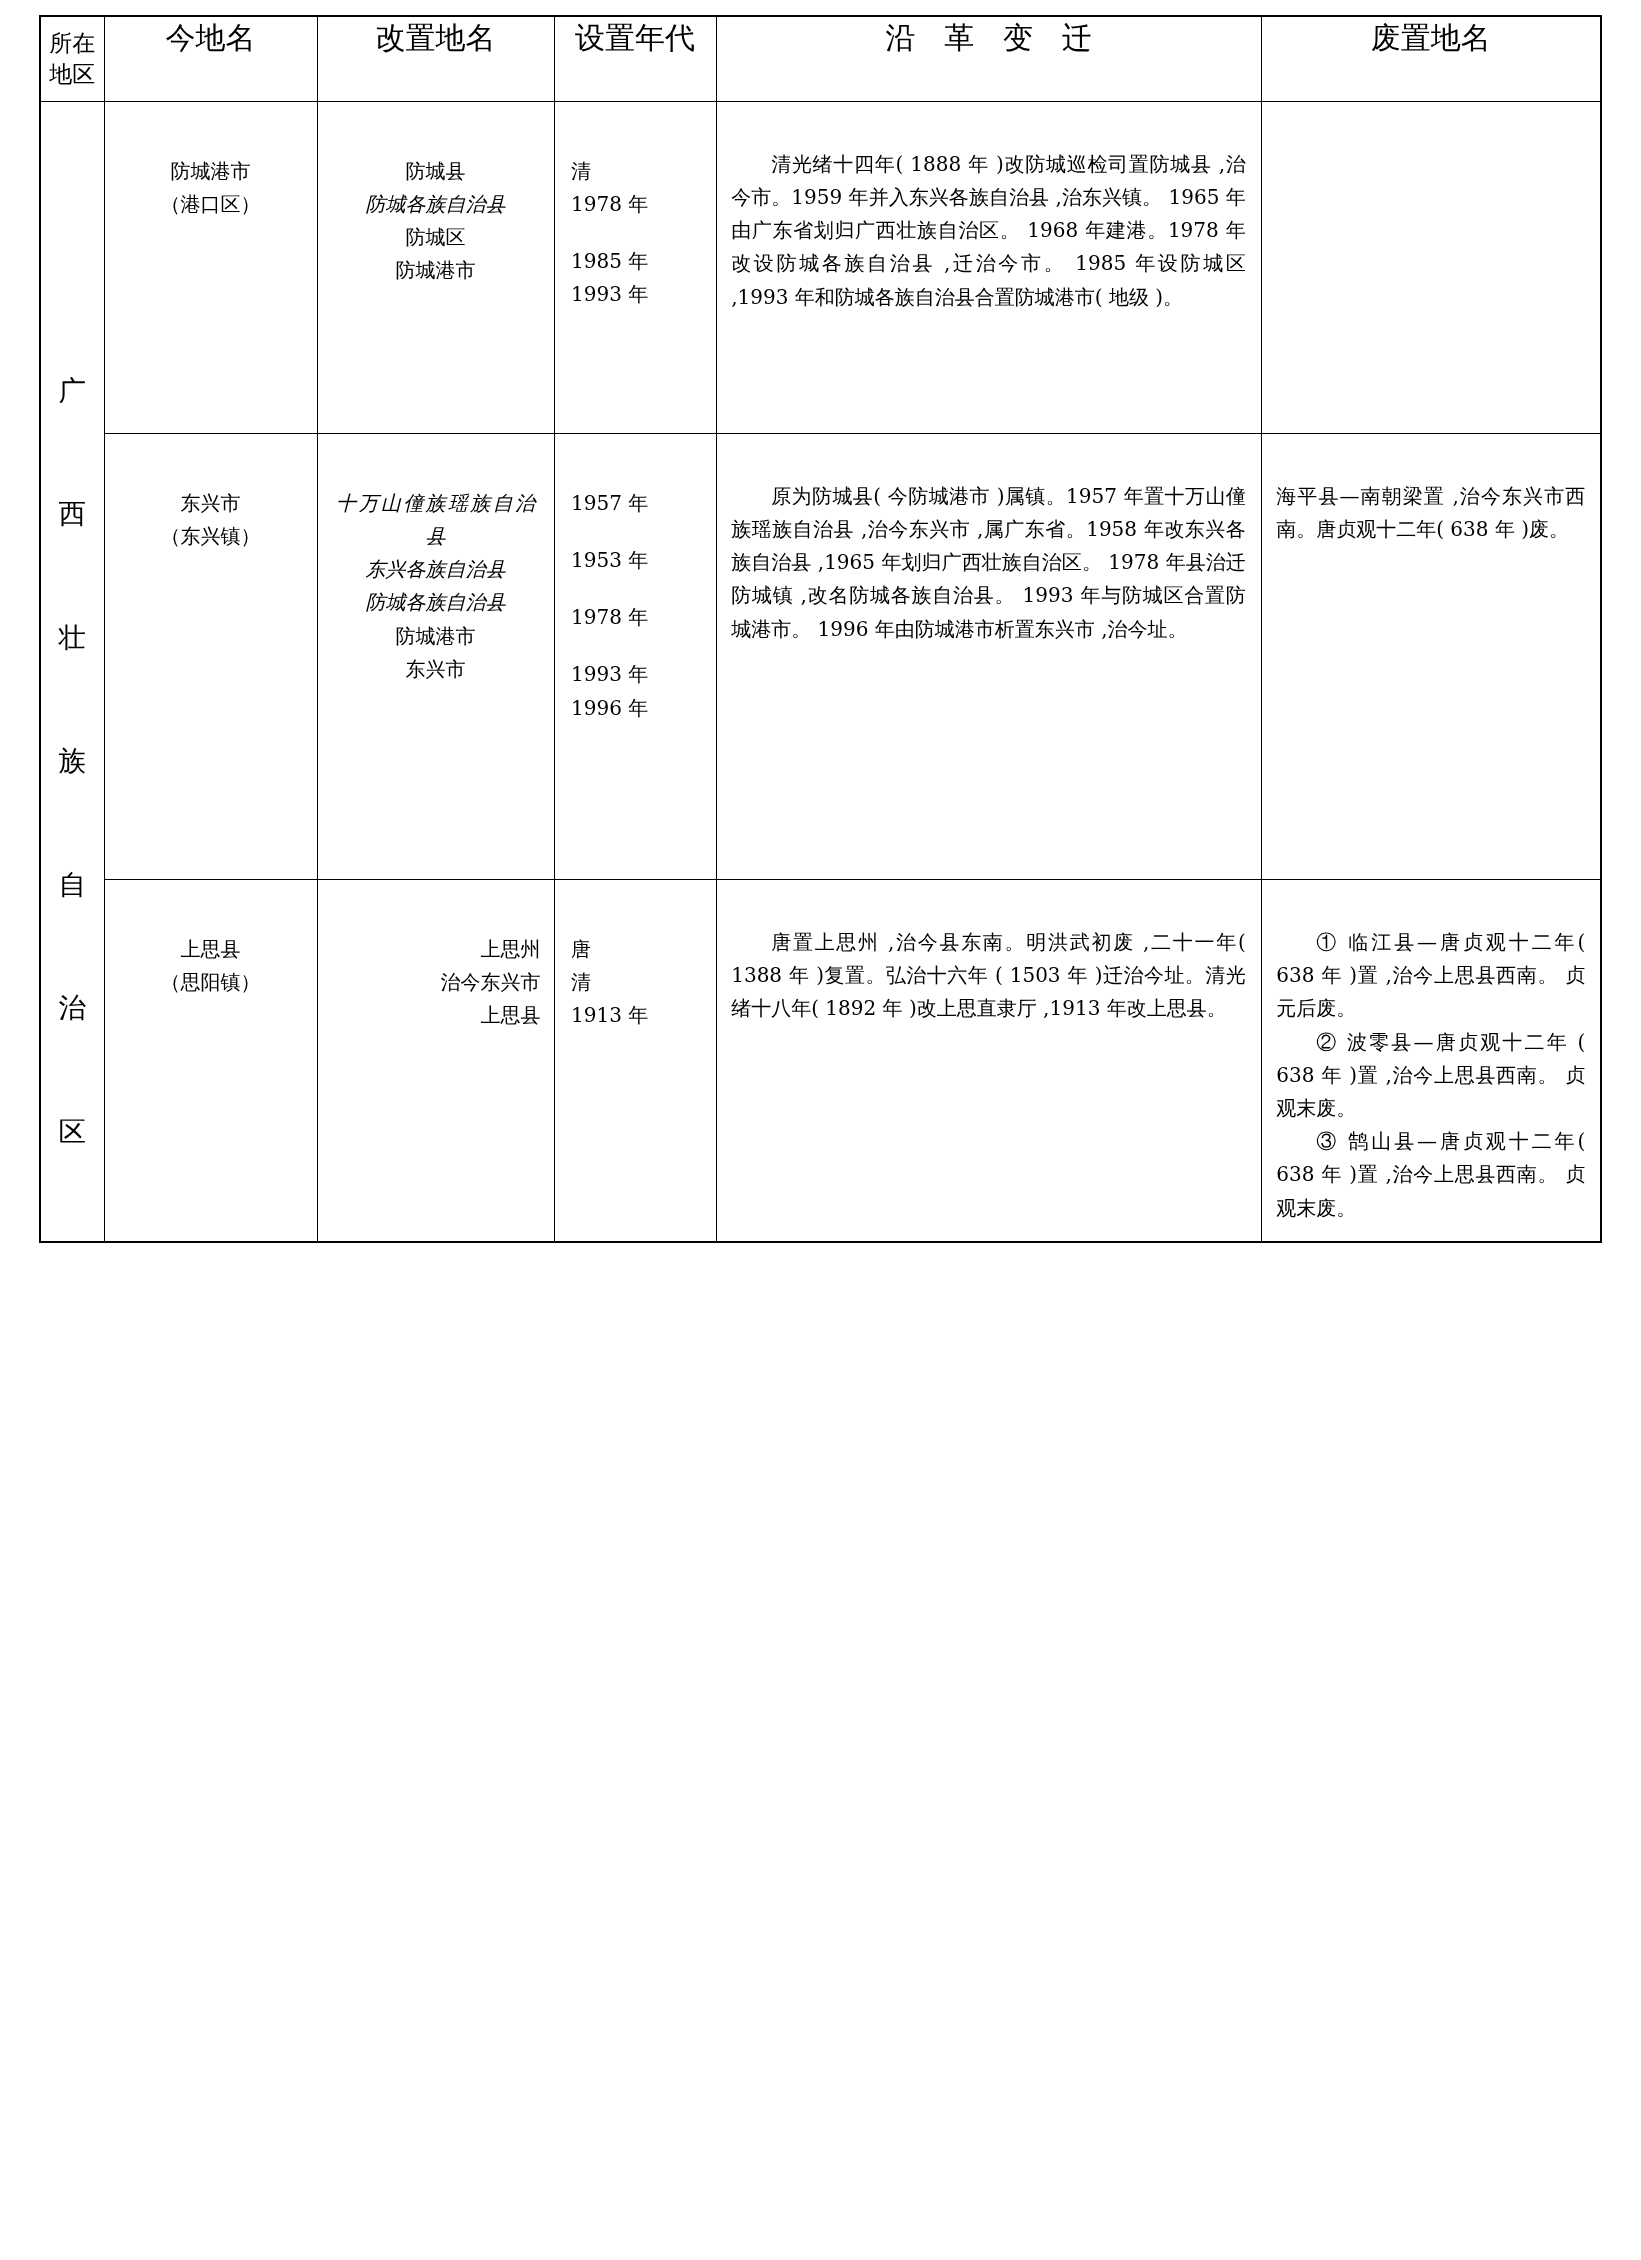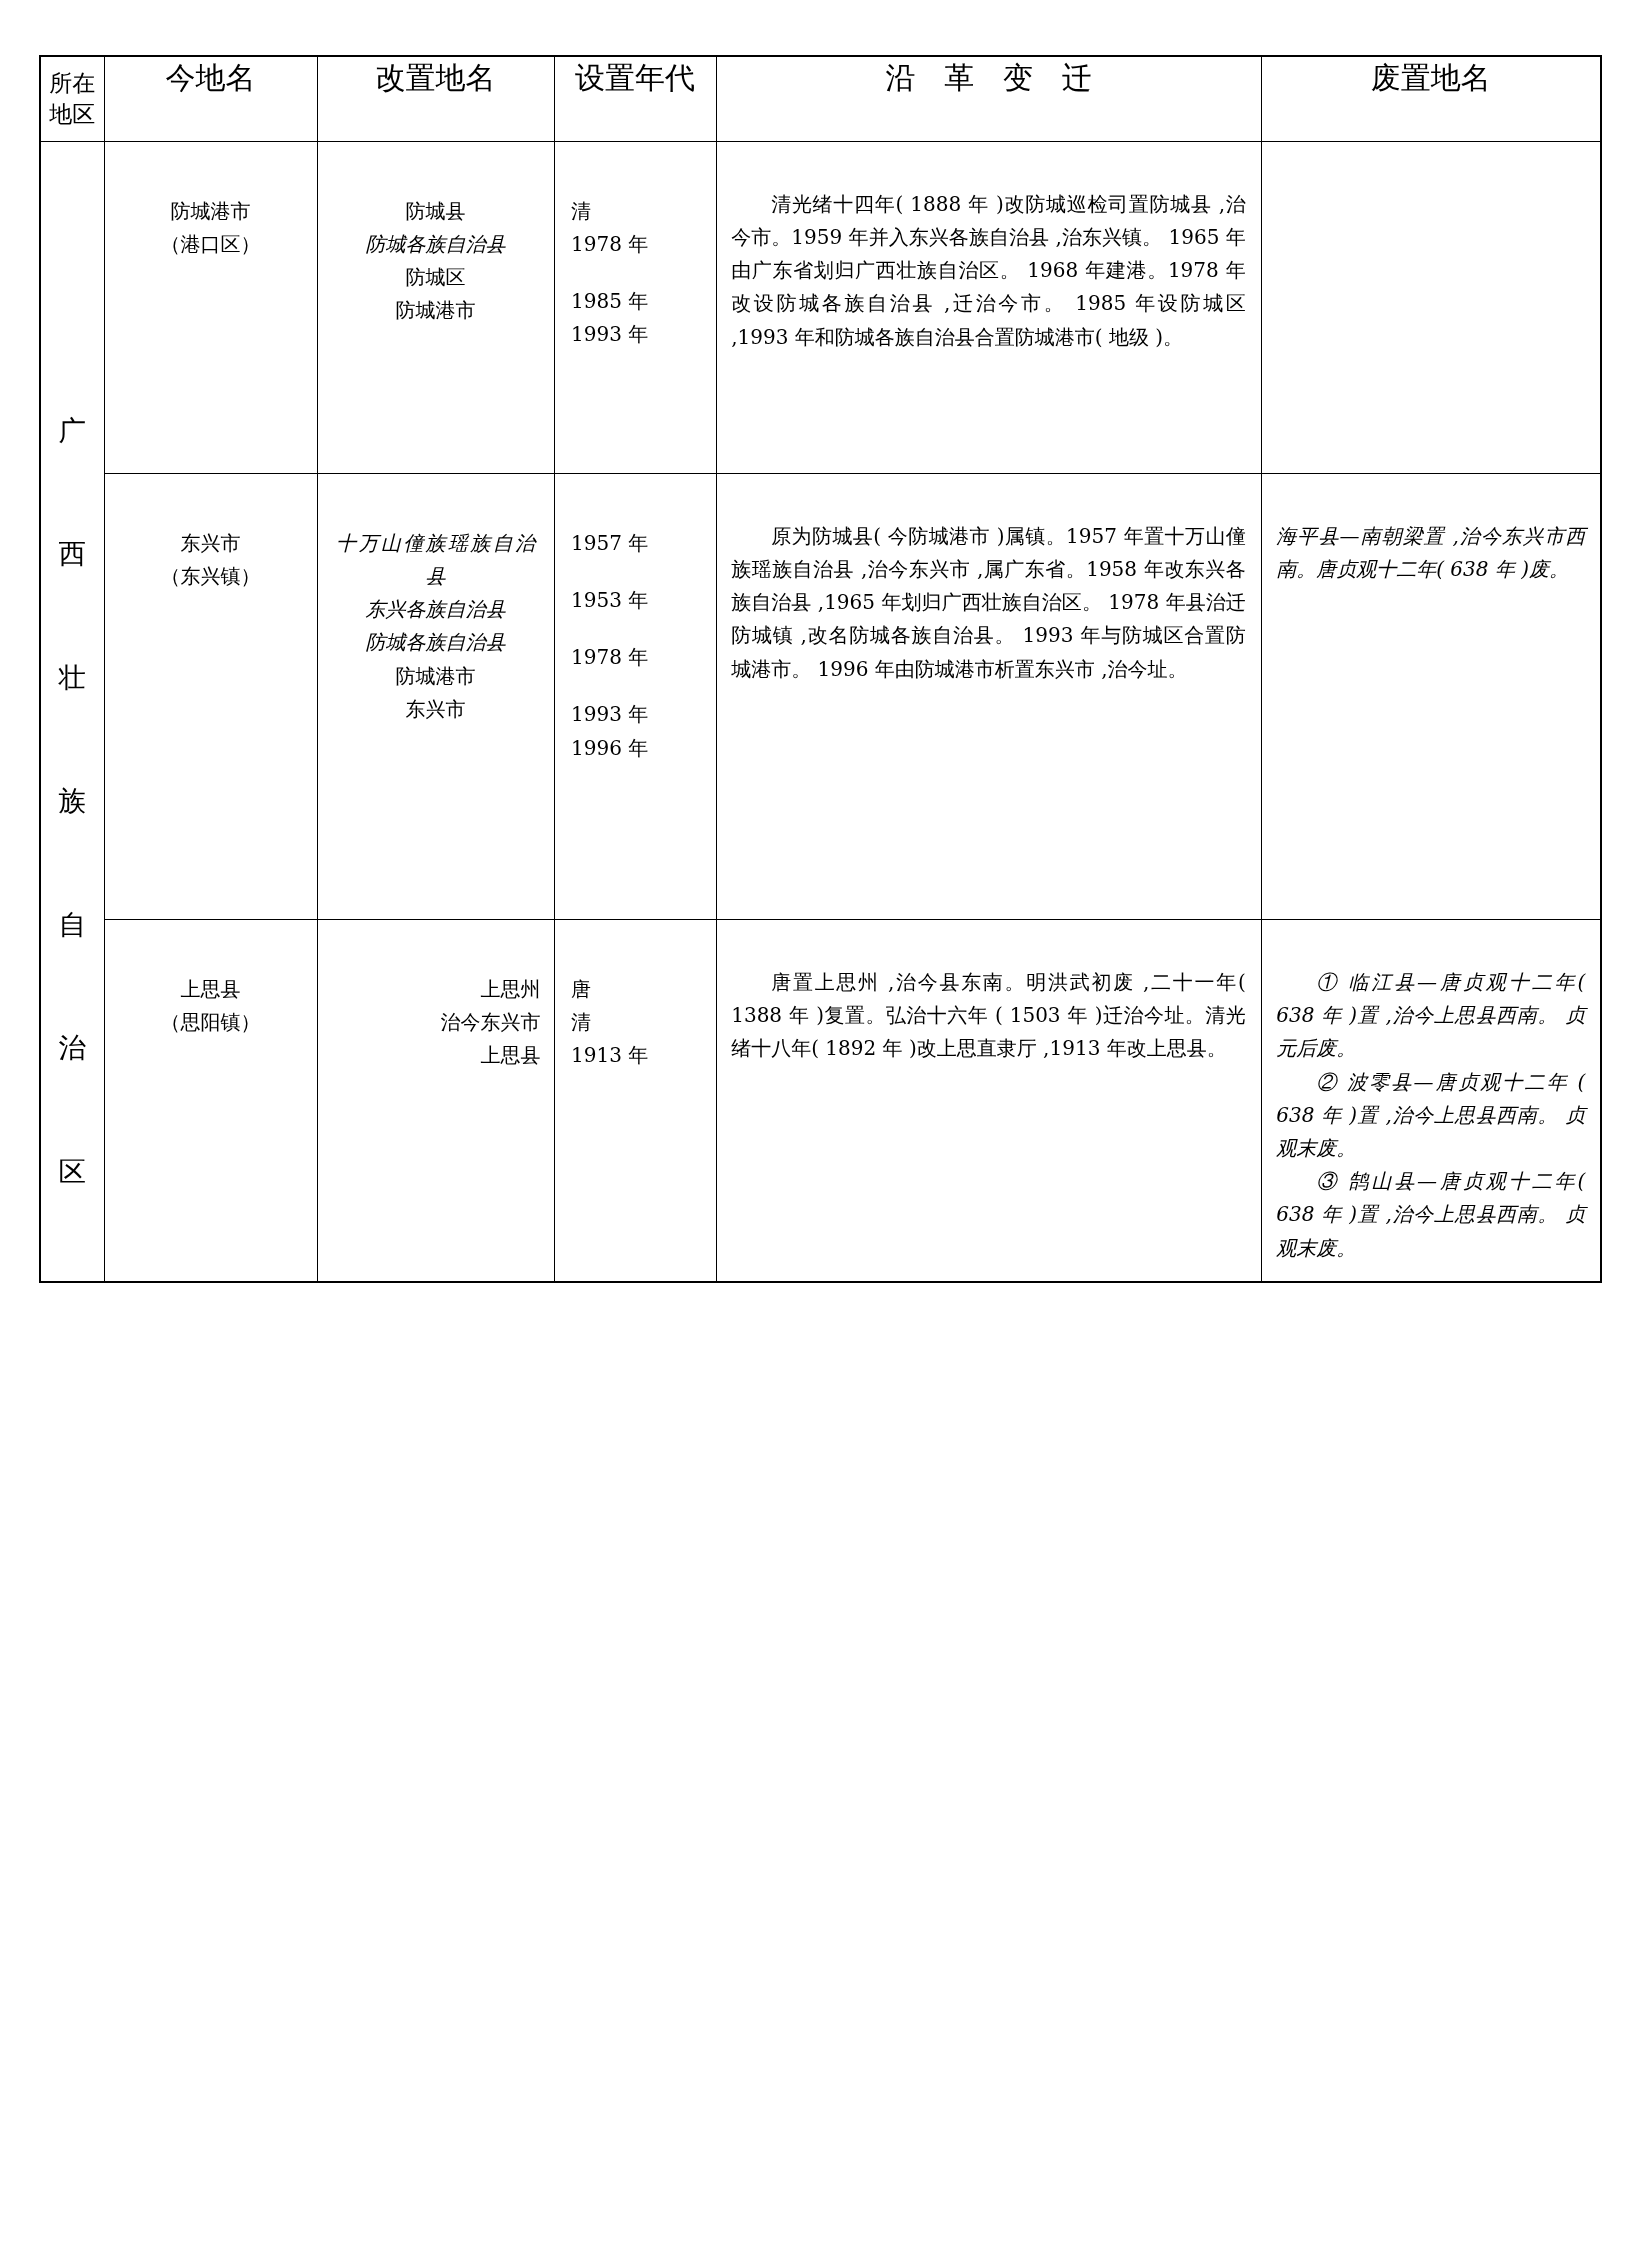--- a/index.html
+++ b/index.html
@@ -12,21 +12,20 @@
     height: 2261px;
     font-family: "Liberation Serif", "DejaVu Serif", serif;
     color: #000000;
   }
   .page {
     position: relative;
     width: 1642px;
     height: 1965px;
     box-sizing: border-box;
     padding: 14.7px 39px 22px 39px;
-    margin-top: 40px;
   }
   table.gazetteer {
     border-collapse: collapse;
     width: 1561px;
     table-layout: fixed;
     border: 2.3px solid #000;
   }
   table.gazetteer td, table.gazetteer th {
     border: 1.5px solid #000;
     vertical-align: top;
@@ -115,21 +114,20 @@
   }
   .history-cell p {
     margin: 0;
     text-indent: 2em;
     text-align: justify;
     text-align-last: left;
     text-justify: inter-character;
   }
   .abolish-cell {
     padding: 46px 14.7px 16.5px 14.7px;
-    font-style: italic;
   }
   .abolish-cell p {
     margin: 0;
     text-align: justify;
     text-align-last: left;
     text-justify: inter-character;
   }
   .abolish-cell p.item {
     text-indent: 2em;
   }

